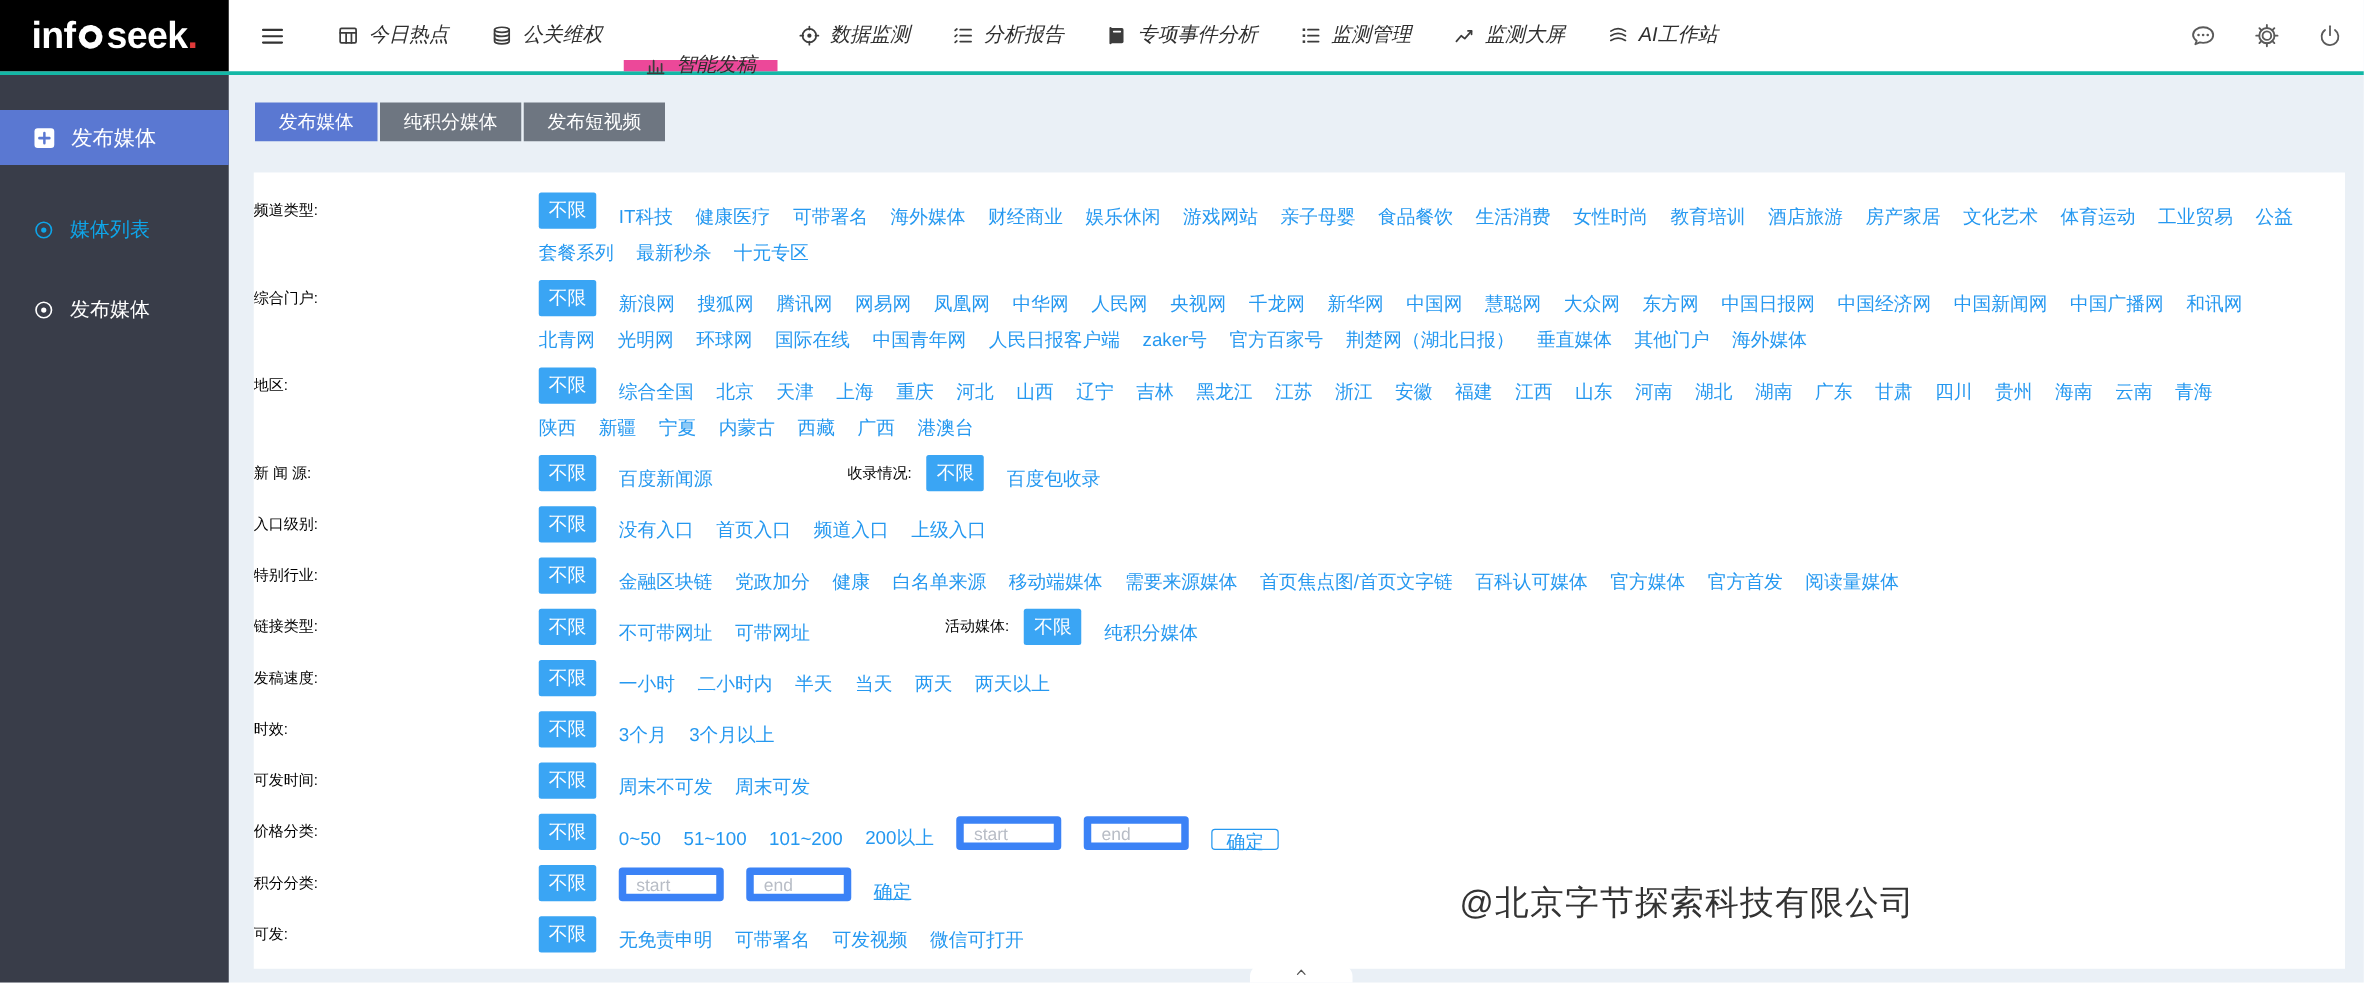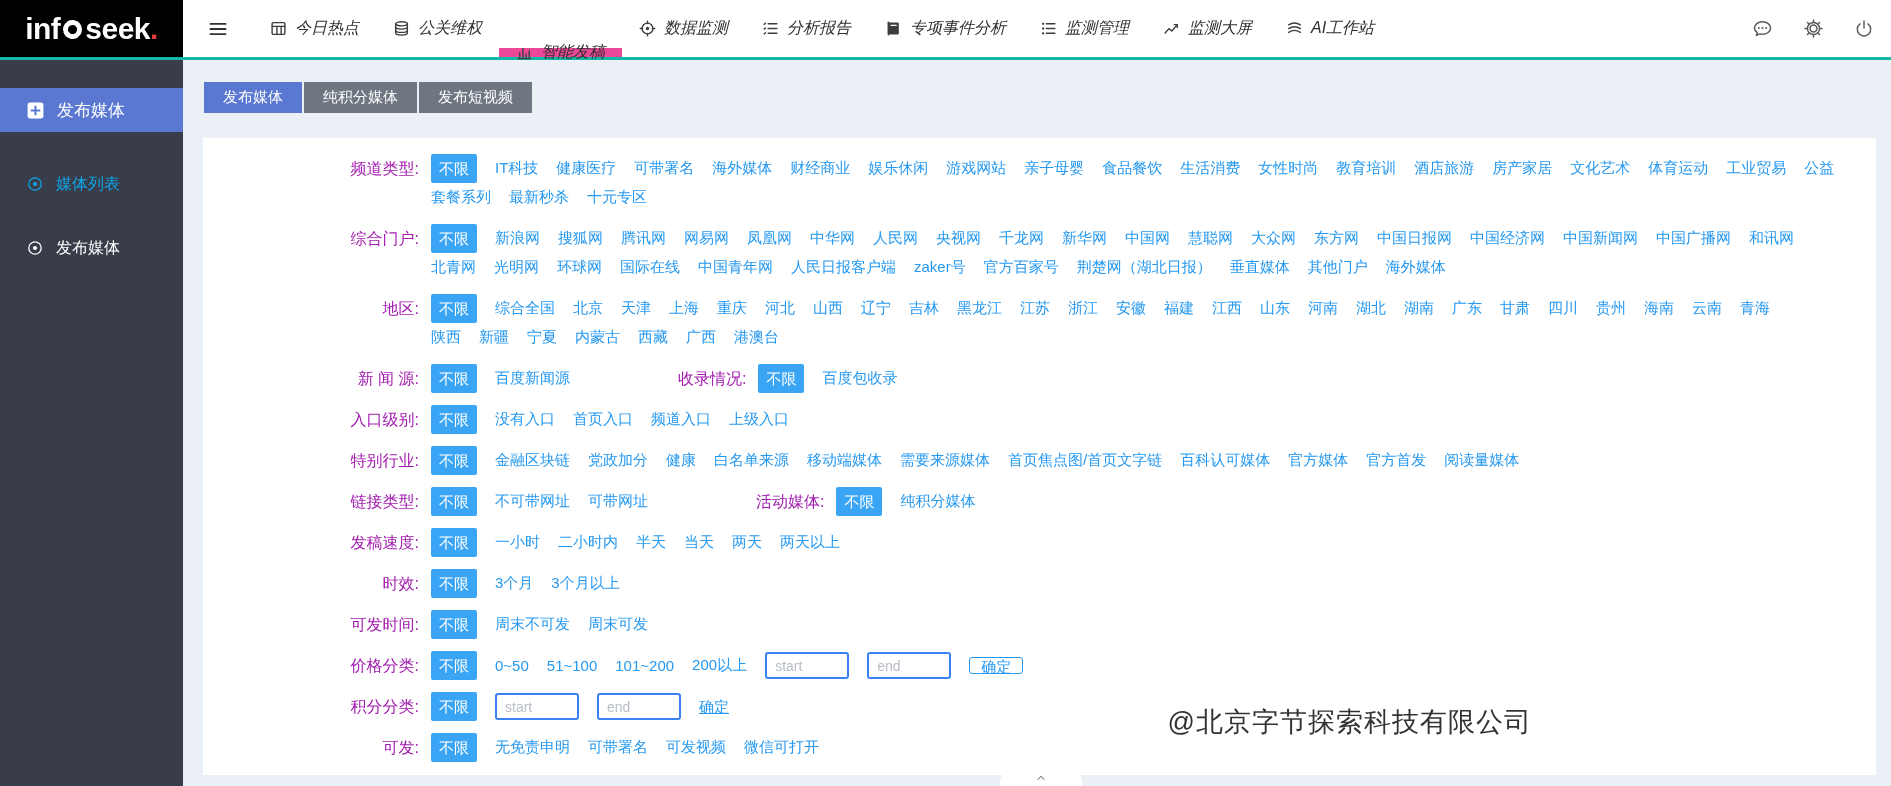--- a/index.html
+++ b/index.html
@@ -30,28 +30,28 @@
 
   
   .main { position:absolute; top:60px; left:183px; right:0; bottom:0; }
   .tabs { display:flex; margin:22px 0 0 21px; }
   .tab { height:31px; padding:0 19px; margin-right:2px; display:flex; align-items:center; font-size:15px; color:#fff; background:#6e7681; cursor:pointer; }
   .tab.active { background:var(--accent-indigo); }
 
   .panel { position:absolute; top:78px; left:20px; right:15px; bottom:11px; background:#fff; padding-top:16px; overflow:hidden; }
 
   .frow { display:flex; align-items:flex-start; margin-bottom:12px; }
-  .flabel { flex:none; width:216px; margin-right:12px; text-align:right; font-size:16px; color:#a21caf; line-height:29px; white-space:nowrap; }
+  .flabel { flex:none; width:216px; margin-right:12px; text-align:left; font-size:12px; color:#000000; line-height:29px; white-space:nowrap; }
   .flabel.sub { width:auto; margin-left:90px; }
   .fcol { display:flex; flex-direction:column; }
-  .fline { display:flex; align-items:center; height:29px; white-space:nowrap; }
+  .fline { display:flex; align-items:flex-end; height:29px; white-space:nowrap; }
   .fline > * { margin-right:18px; }
   .fopt { font-size:15px; color:var(--accent-blue); cursor:pointer; text-decoration:none; }
   .fchip { background:var(--accent-chip); color:#fff; font-size:15px; height:29px; line-height:29px; padding:0 8px; border-radius:2px; cursor:pointer; }
-  .finput { width:84px; height:27px; border:2px solid #3b82f6; border-radius:3px; padding:0 8px; font-size:14px; color:#0f766e; outline:none; font-family:inherit; }
+  .finput { width:84px; height:27px; border:6px solid #3b82f6; border-radius:3px; padding:0 8px; font-size:14px; color:#0f766e; outline:none; font-family:inherit; }
   .finput::placeholder { color:#b8bdc6; }
   .fconfirm { height:17px; padding:0 11px; background:#fff; border:1px solid var(--accent-blue); color:var(--accent-blue); border-radius:3px; font-size:15px; cursor:pointer; font-family:inherit; }
   .fconfirm.link { border:none; padding:0; text-decoration:underline; background:transparent; }
 
   .watermark { position:absolute; top:566px; right:344px; font-size:27px; font-weight:400; color:#333; letter-spacing:1px; }
 
   .collapse-pill { position:absolute; left:1000px; bottom:0; width:82px; height:14px; background:#fff; border-radius:9px 9px 0 0; display:flex; align-items:flex-start; justify-content:center; color:#555; cursor:pointer; z-index:30; }
 </style>
 </head>
 <body>

